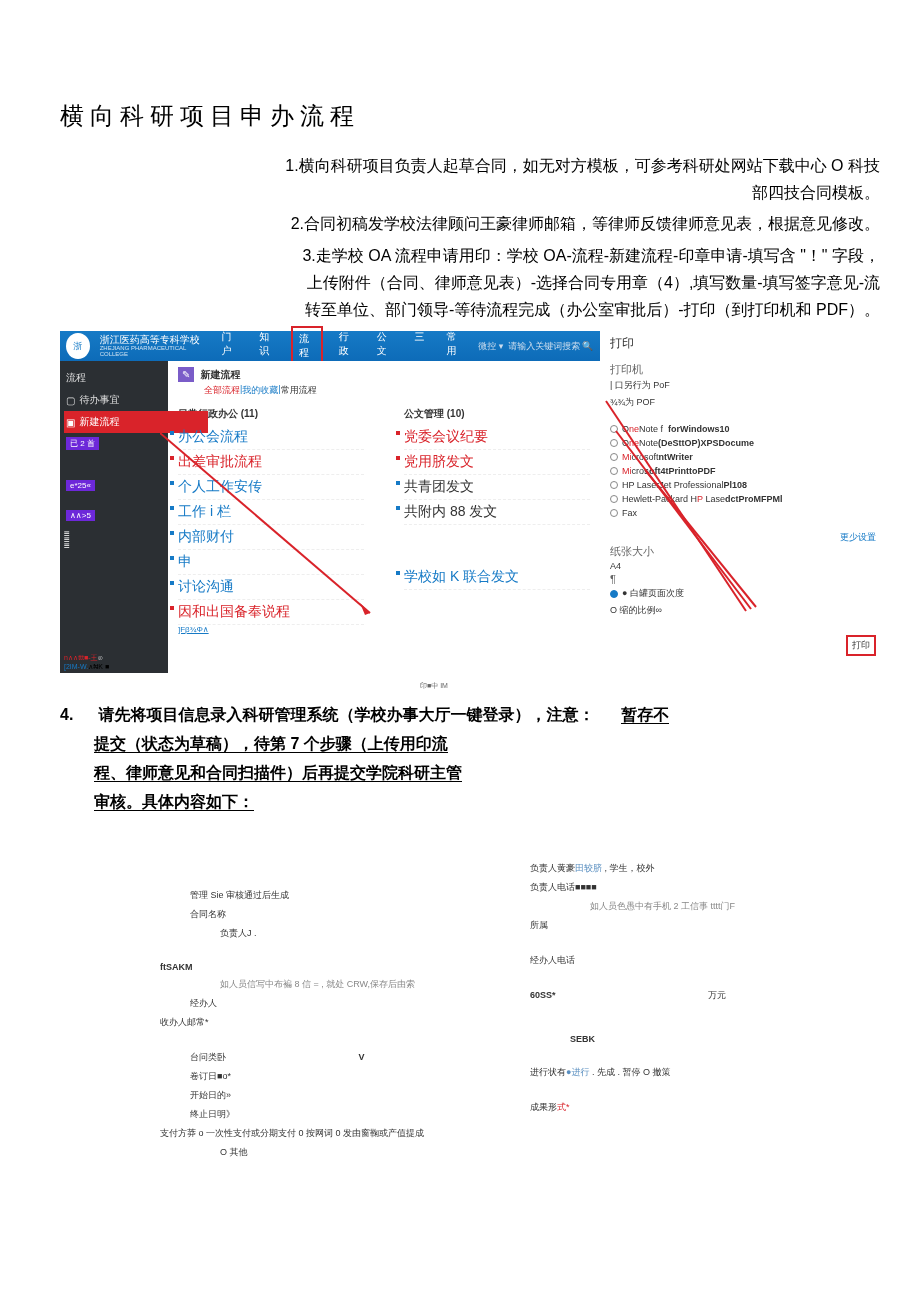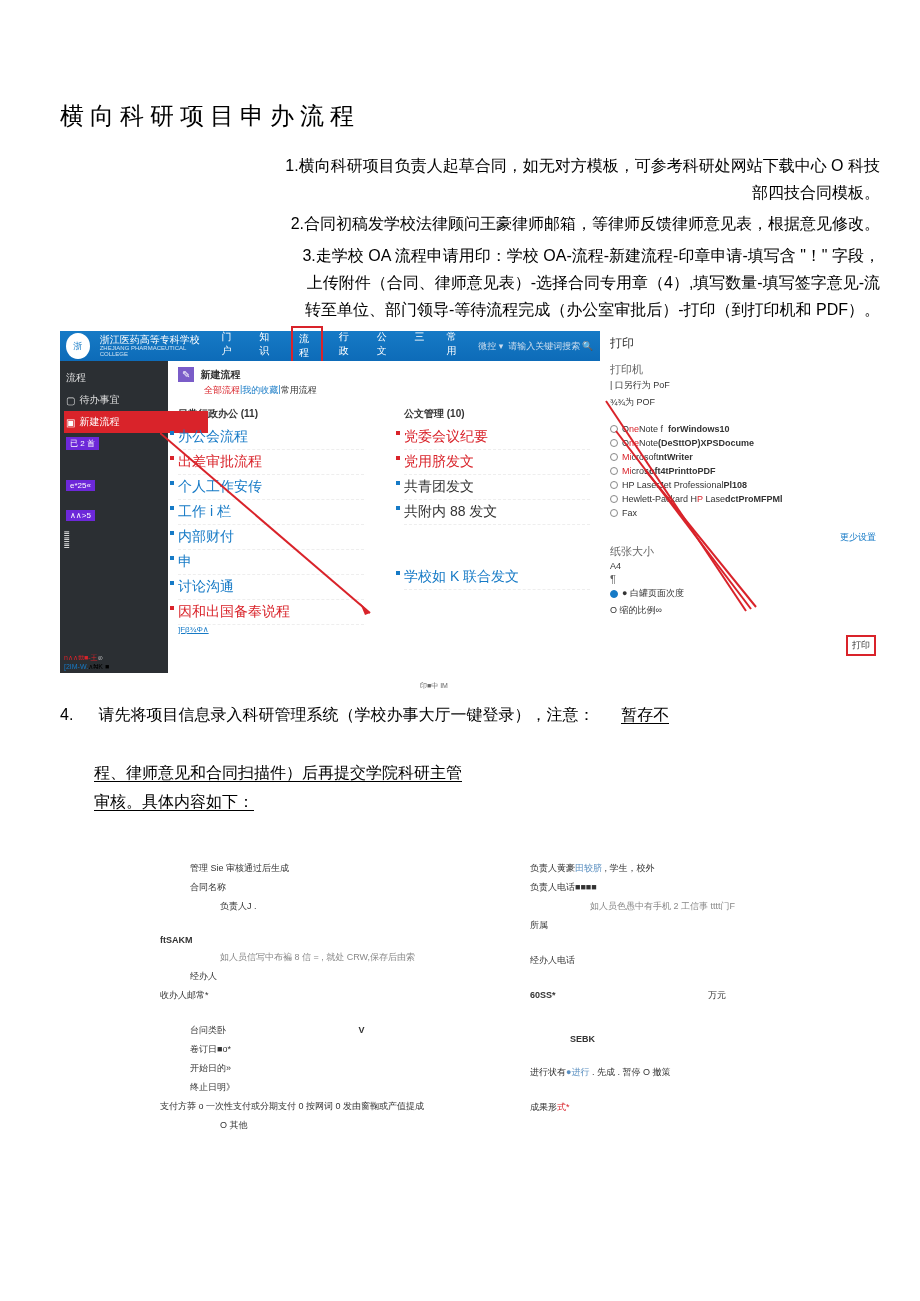--- a/index.html
+++ b/index.html
@@ -93,21 +93,21 @@
     position: relative;
   }
   .printer .hdr { font-size:12px;margin-bottom:10px;}
   .printer .lbl { font-size:11px;color:#666;}
   .printer .opt { font-size:9px;padding:2px 0;display:flex;align-items:center;gap:4px;}
   .printer .opt .dot{width:6px;height:6px;border-radius:50%;border:1px solid #888;display:inline-block;}
   .printer .opt .dot.sel{background:#167ac6;border-color:#167ac6;}
   .printer .hl{border:2px solid #d9232a;display:inline-block;padding:2px 4px;font-size:9px;margin-top:6px;}
   .bottom-note{font-size:7px;color:#666;margin:4px 0 10px 78px;}
   .step4 {
-    font-size:16px; line-height:1.8; margin:0 0 20px 0;
+    font-size:16px; line-height:1.8; margin:0 0 20px 0;font-weight:bold;
   }
   .u { border-bottom:1px solid #000; }
   
   .form-area { font-size:9px; color:#333; display:flex; margin-top:40px; }
   .form-col { flex:1; }
   .form-col .row { margin:6px 0; white-space:nowrap; }
   .form-col .row.bold{font-weight:bold;}
   .form-col .indent{padding-left:30px;}
   .form-col .indent2{padding-left:60px;}
   .red{color:#d9232a;}
@@ -273,27 +273,27 @@
     </div>
   </div>
 
   <div class="bottom-note" style="margin-left:360px;">印■中 IM</div>
 
   <div class="step4">
     <span style="display:inline-block;width:34px;">4.</span>
     <span>请先将项目信息录入科研管理系统（学校办事大厅一键登录），注意：</span>
     &nbsp;&nbsp;&nbsp;&nbsp;
     <span class="u">暂存不</span><br>
-    <span style="display:inline-block;width:34px;"></span><br>
+    <span style="display:inline-block;width:34px;"></span><span class="u">提交（状态为草稿），待第 7 个步骤（上传用印流</span><br>
     <span style="display:inline-block;width:34px;"></span><span class="u">程、律师意见和合同扫描件）后再提交学院科研主管</span><br>
     <span style="display:inline-block;width:34px;"></span><span class="u">审核。具体内容如下：</span>
   </div>
 
   <div class="form-area">
-    <div class="form-col" style="padding-left:100px;">
+    <div class="form-col" style="padding-left:100px;margin-top:27px;">
       <div class="row indent">管理 Sie 审核通过后生成</div>
       <div class="row indent">合同名称</div>
       <div class="row indent2">负责人J .</div>
       <br>
       <div class="row bold">ftSAKM</div>
       <div class="row indent2 gray">如人员信写中布褊 8 信 = , 就处 CRW,保存后由索</div>
       <div class="row indent">经办人</div>
       <div class="row">收办人邮常*</div>
       <br>
       <div class="row indent">

